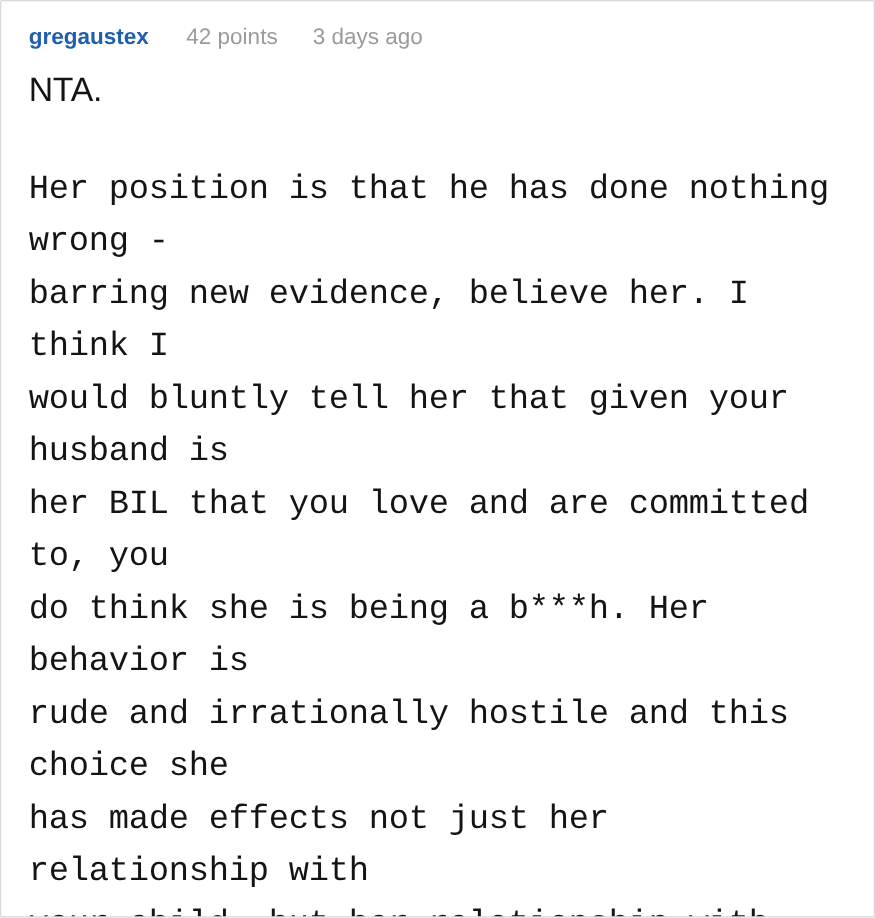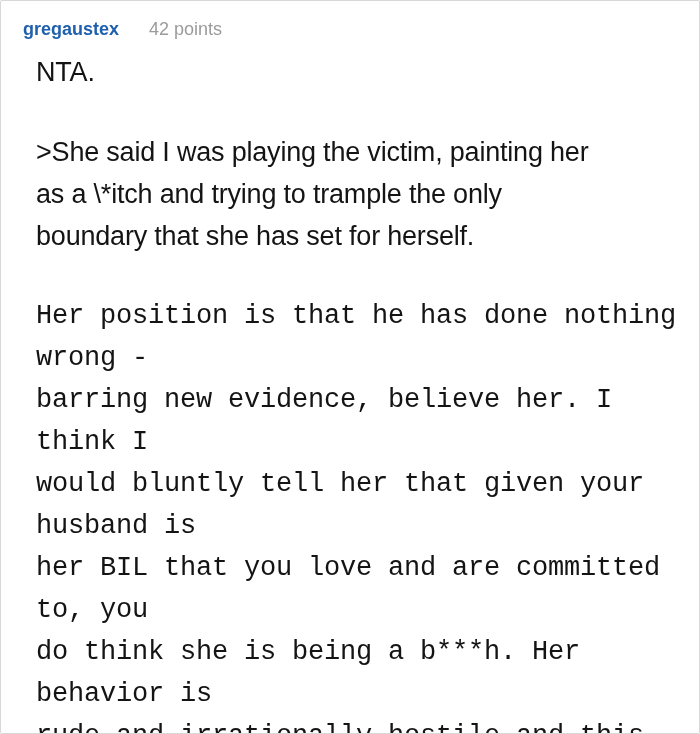--- a/index.html
+++ b/index.html
@@ -36,45 +36,43 @@
   }
   .comment-points {
     color: var(--meta-color, #9b9b9b);
     margin-left: 30px;
   }
   .comment-time {
     color: var(--meta-color, #9b9b9b);
     margin-left: 28px;
   }
   .comment-body p {
-    margin: 0 0 38px 13px;
+    margin: 0 0 38px 0;
     font-size: 27px;
     line-height: 42px;
     color: var(--text-color, #141414);
     white-space: pre-line;
     letter-spacing: -0.2px;
   }
   .comment-body p:last-child {
     margin-bottom: 0;
     font-family: Liberation Mono, monospace;
   }
 </style>
 </head>
 <body>
 
 <div class="comment-card">
   <div class="comment-header">
     <a class="comment-author">gregaustex</a>
     <span class="comment-points">42 points</span>
+    <span class="comment-time">3 days ago</span>
   </div>
   <div class="comment-body">
     <p>NTA.</p>
-    <p>&gt;She said I was playing the victim, painting her
-as a \*itch and trying to trample the only
-boundary that she has set for herself.</p>
     <p>Her position is that he has done nothing wrong -
 barring new evidence, believe her. I think I
 would bluntly tell her that given your husband is
 her BIL that you love and are committed to, you
 do think she is being a b***h. Her behavior is
 rude and irrationally hostile and this choice she
 has made effects not just her relationship with
 your child, but her relationship with you. This is a
 case where you clearly take sides or risk your
 marriage.</p>

